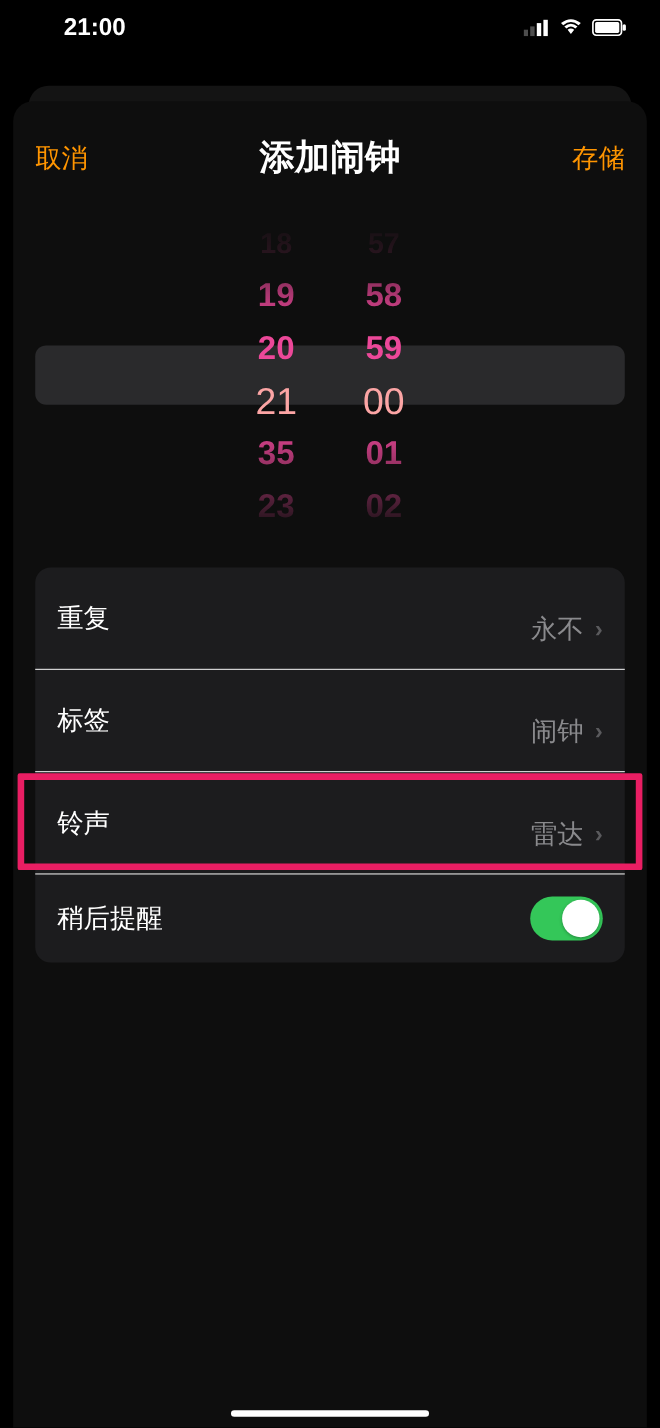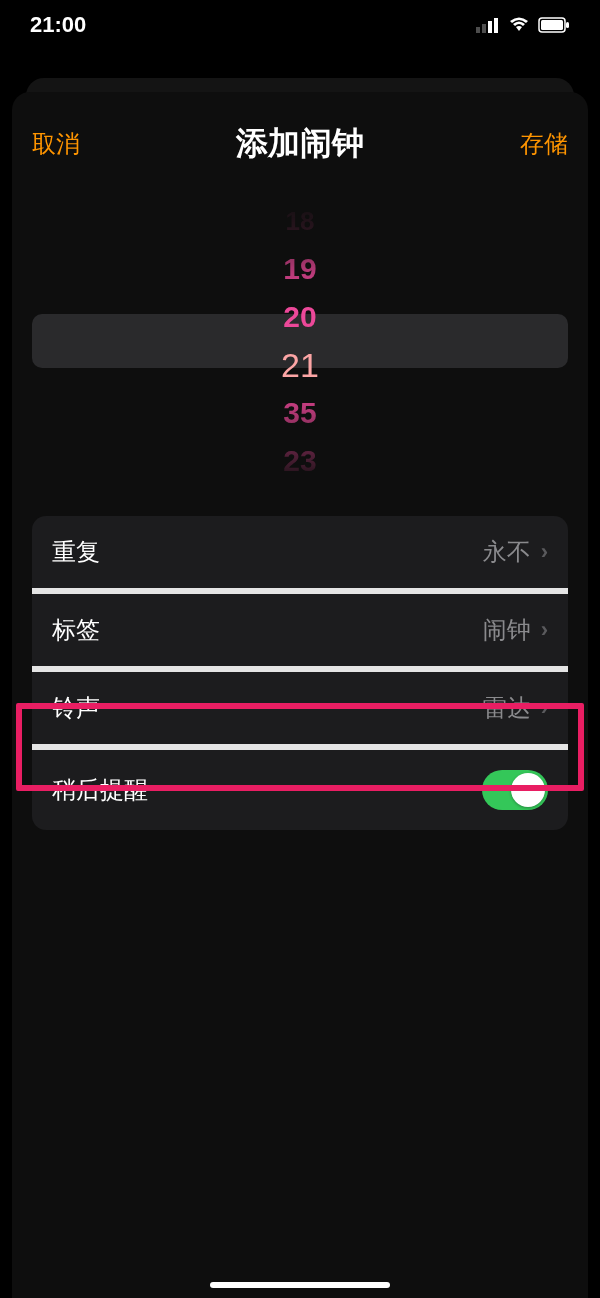--- a/index.html
+++ b/index.html
@@ -17,20 +17,21 @@
       overflow: hidden;
     }
     .status-bar {
       height: 50px;
       display: flex;
       justify-content: space-between;
       align-items: center;
       padding: 0 30px;
       font-size: 22px;
       font-weight: 600;
+      margin-left: 28px;
     }
     .status-icons {
       display: flex;
       gap: 8px;
       align-items: center;
     }
     .sheet-back {
       position: absolute;
       top: 78px;
       left: 26px;
@@ -115,31 +116,32 @@
     .settings-list {
       margin: 0 20px;
       background: #1c1c1e;
       border-radius: 14px;
     }
     .row {
       display: flex;
       align-items: center;
       justify-content: space-between;
       padding: 20px 20px;
-      border-bottom: 6px solid #e5e5e5;
+      border-bottom: 1px solid #e5e5e5;
     }
     .row:last-child { border-bottom: none; }
     .row-label {
       font-size: 24px;
       color: #fff;
     }
     .row-right {
       display: flex;
       align-items: center;
       gap: 10px;
+      margin-top: 20px;
     }
     .row-value {
       font-size: 24px;
       color: #8a8a8d;
     }
     .chevron {
       color: #5a5a5d;
       font-size: 22px;
       font-weight: bold;
     }
@@ -215,20 +217,30 @@
       <div class="picker-col">
         <div class="picker-item farther">17</div>
         <div class="picker-item far">18</div>
         <div class="picker-item">19</div>
         <div class="picker-item">20</div>
         <div class="picker-item selected">21</div>
         <div class="picker-item">35</div>
         <div class="picker-item">23</div>
         <div class="picker-item far">00</div>
       </div>
+      <div class="picker-col">
+        <div class="picker-item farther">56</div>
+        <div class="picker-item far">57</div>
+        <div class="picker-item">58</div>
+        <div class="picker-item">59</div>
+        <div class="picker-item selected">00</div>
+        <div class="picker-item">01</div>
+        <div class="picker-item">02</div>
+        <div class="picker-item far">03</div>
+      </div>
     </div>
   </div>
 
   <div class="settings-list">
     <div class="row">
       <span class="row-label">重复</span>
       <div class="row-right">
         <span class="row-value">永不</span>
         <span class="chevron">›</span>
       </div>

